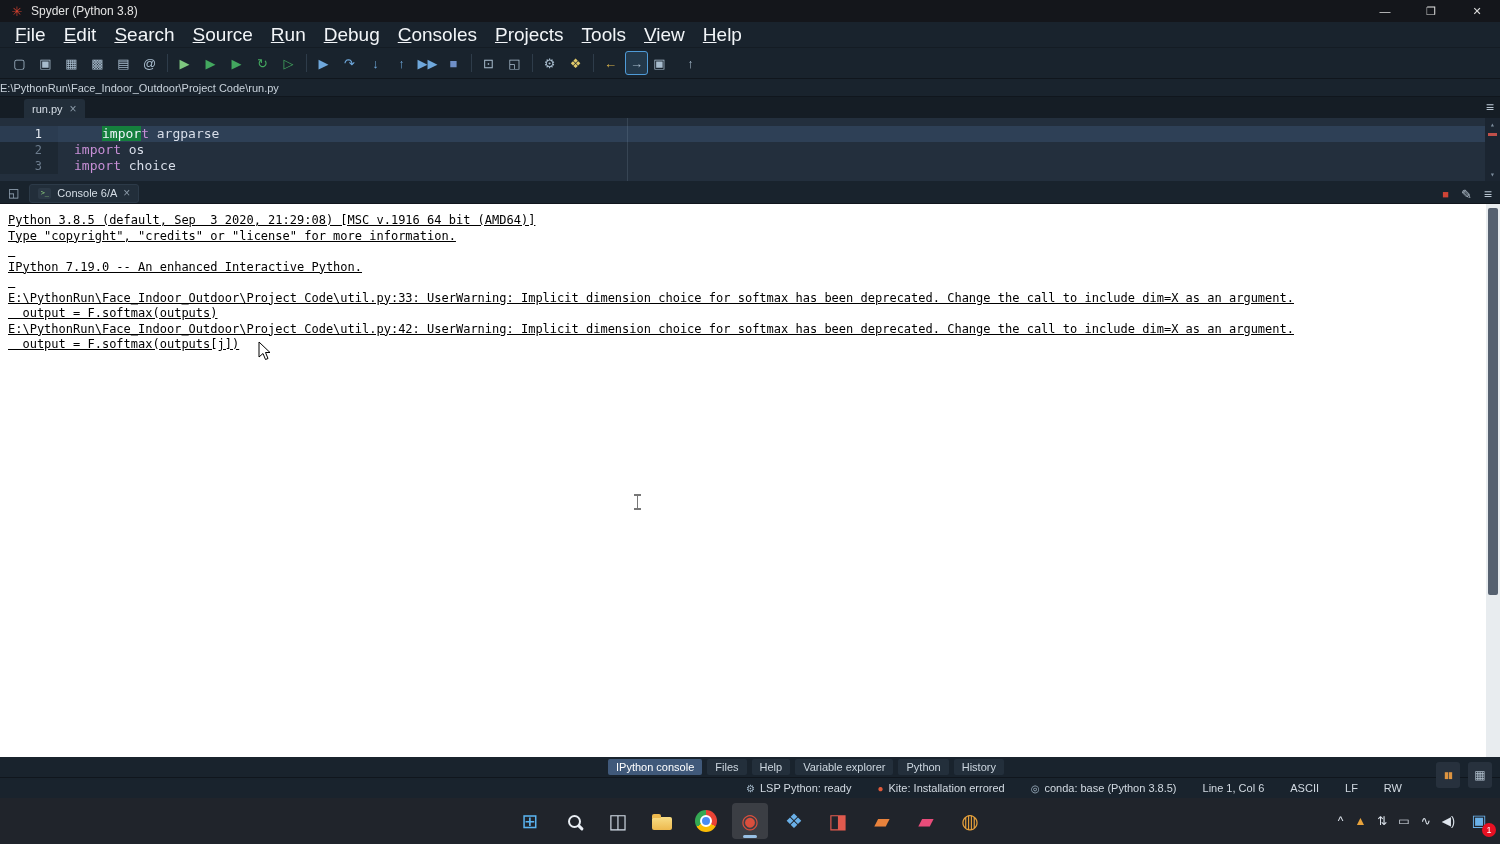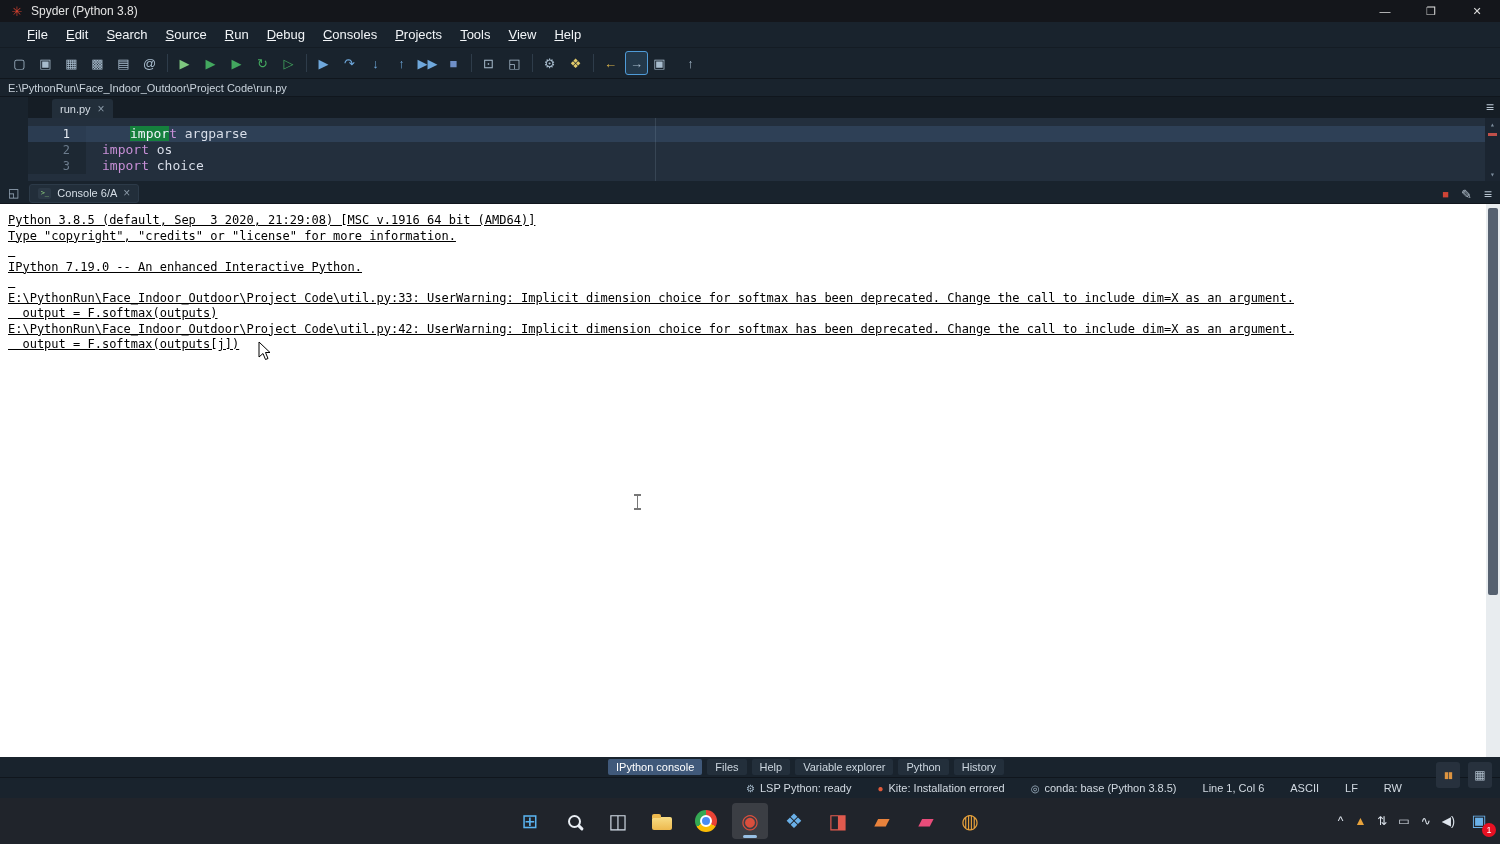--- a/index.html
+++ b/index.html
@@ -6,39 +6,39 @@
   html,body{width:1500px;height:844px;}
   body{position:relative;font-family:"Liberation Sans",sans-serif;background:#19232d;overflow:hidden;}
 
   
   .titlebar{position:absolute;top:0;left:0;right:0;height:22px;background:#14161b;display:flex;align-items:center;color:#e4e4e4;font-size:12px;}
   .app-logo{width:18px;margin:0 5px 0 8px;color:#d0402f;font-size:13px;text-align:center;}
   .win-controls{margin-left:auto;display:flex;height:100%;}
   .win-btn{width:46px;height:100%;display:flex;align-items:center;justify-content:center;color:#dcdcdc;font-size:11px;}
 
   
-  .menubar{position:absolute;top:22px;left:0;right:0;height:26px;background:#19232d;display:flex;align-items:center;padding-left:18px;color:#f2f5f8;font-size:13px;border-bottom:1px solid #141c24;}
+  .menubar{position:absolute;top:22px;left:0;right:0;height:26px;background:#19232d;display:flex;align-items:center;padding-left:6px;color:#f2f5f8;font-size:19px;border-bottom:1px solid #141c24;}
   .menu-item{padding:3px 9px;}
   .menu-item::first-letter{text-decoration:underline;}
 
   
   .toolbar{position:absolute;top:48px;left:0;right:0;height:31px;background:#19232d;display:flex;align-items:center;padding:0 8px;border-bottom:1px solid #10161d;}
   .toolbar-left{display:flex;align-items:center;gap:3px;}
   .tool-btn{min-width:23px;height:24px;display:flex;align-items:center;justify-content:center;font-size:13px;border-radius:3px;}
   .tool-btn.sep{margin-left:9px;position:relative;}
   .tool-btn.sep::before{content:"";position:absolute;left:-6px;top:3px;bottom:3px;width:1px;background:#2e3c4a;}
   .tool-btn.boxed{border:1px solid #4f9bd8;background:#23384a;}
   .path-box{flex:1;margin:0 10px;height:21px;background:#1a242e;border:1px solid #2e3c4a;color:#d5dde5;font-size:11px;padding:0 8px;font-family:"Liberation Sans",sans-serif;}
   .toolbar-right{display:flex;align-items:center;gap:8px;}
 
   
-  .breadcrumb-bar{position:absolute;top:79px;left:0;right:0;height:18px;background:#19232d;color:#c9d3dc;font-size:11px;display:flex;align-items:center;padding-left:8px;border-bottom:1px solid #10161d;}
-
-  
-  .editor-pane{position:absolute;top:97px;left:0;right:0;height:84px;background:#19232d;padding-left:28px;}
+  .breadcrumb-bar{position:absolute;top:79px;left:0;right:0;height:18px;background:#19232d;color:#c9d3dc;font-size:11px;display:flex;align-items:center;padding-left:0;border-bottom:1px solid #10161d;}
+
+  
+  .editor-pane{position:absolute;top:97px;left:0;right:0;height:84px;background:#19232d;}
   .editor-tabbar{height:21px;display:flex;align-items:flex-end;background:#151d25;position:relative;}
   .ed-tab{margin-left:24px;height:19px;background:#222e3a;color:#d6dee6;font-size:11px;display:flex;align-items:center;gap:7px;padding:0 8px;border-radius:3px 3px 0 0;}
   .tab-close{color:#8b9aa8;font-size:12px;}
   .tabbar-right{position:absolute;right:6px;top:2px;color:#b9c6d2;font-size:14px;display:flex;gap:10px;align-items:center;}
   .editor-body{position:relative;height:63px;background:#232f3d;overflow:hidden;font-family:"DejaVu Sans Mono",monospace;font-size:13px;padding-top:8px;}
   .code-line-row{display:flex;height:16px;line-height:16px;}
   .code-line-row.current{background:#2e4056;}
   .gutter-cell{width:58px;text-align:right;padding-right:16px;color:#6c7c8d;font-size:12px;background:rgba(0,0,0,0.15);}
   .code-line-row.current .gutter-cell{color:#e6ecf2;background:rgba(0,0,0,0.05);}
   .code-cell{flex:1;padding-left:16px;white-space:pre;}

